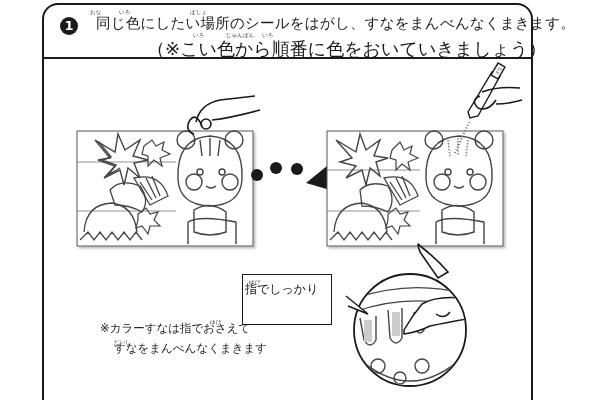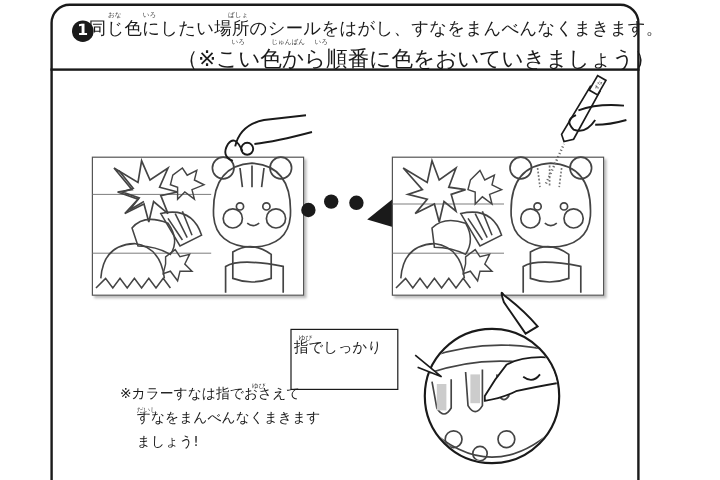--- a/index.html
+++ b/index.html
@@ -1,20 +1,20 @@
 <!DOCTYPE html>
 <html><head>
   <meta charset="utf-8">
   <style>
     html, body { margin: 0; padding: 0; background: #ffffff; }
     body { width: 600px; height: 400px; position: relative; overflow: hidden; font-family: "DejaVu Sans", sans-serif; color: #1a1a1a; }
     .frame { position: absolute; left: 42px; top: 3px; width: 491px; height: 420px; border: 2px solid #1a1a1a; border-radius: 16px; box-sizing: border-box; }
     .divider { position: absolute; left: 42px; top: 57px; width: 491px; height: 0; border-top: 2px solid #1a1a1a; }
     .step-num { position: absolute; left: 60px; top: 17px; width: 18px; height: 18px; border-radius: 50%; background: #1a1a1a; color: #fff; font-size: 13px; font-weight: bold; text-align: center; line-height: 18px; }
-    .title-line { position: absolute; left: 74px; top: 14px; font-size: 14.5px; letter-spacing: 0.2px; white-space: nowrap; }
+    .title-line { position: absolute; left: 96px; top: 14px; font-size: 14.5px; letter-spacing: 0.2px; white-space: nowrap; }
     .sub-line { position: absolute; left: 147px; top: 37px; font-size: 18px; white-space: nowrap; }
     .ruby { position: absolute; font-size: 5.5px; color: #333; white-space: nowrap; }
     .note { position: absolute; left: 100px; top: 318px; font-size: 11.5px; line-height: 20px; }
     .note .indent { padding-left: 14px; display: block; }
     .callout { position: absolute; left: 242px; top: 274px; width: 90px; height: 51px; border: 1.5px solid #1a1a1a; background: #fff; box-sizing: border-box; padding: 3px 2px; font-size: 12px; line-height: 16px; }
     svg { position: absolute; left: 0; top: 0; }
   </style>
 </head>
 <body>
 
@@ -177,14 +177,13 @@
 <div class="callout">
   <span class="ruby" style="left:6px;top:-1px;">ゆび</span>
   <div style="margin-top:3px;">指でしっかり</div>
 </div>
 
 <div class="note">
   <span class="ruby" style="left:110px;top:-6px;">ゆび</span>
   <span style="display:block;">※カラーすなは指でおさえて</span>
   <span class="ruby" style="left:14px;top:14px;">だいし</span>
   <span class="indent">すなをまんべんなくまきます</span>
-  <span class="indent">ましょう!</span>
 </div>
 
 </body></html>

